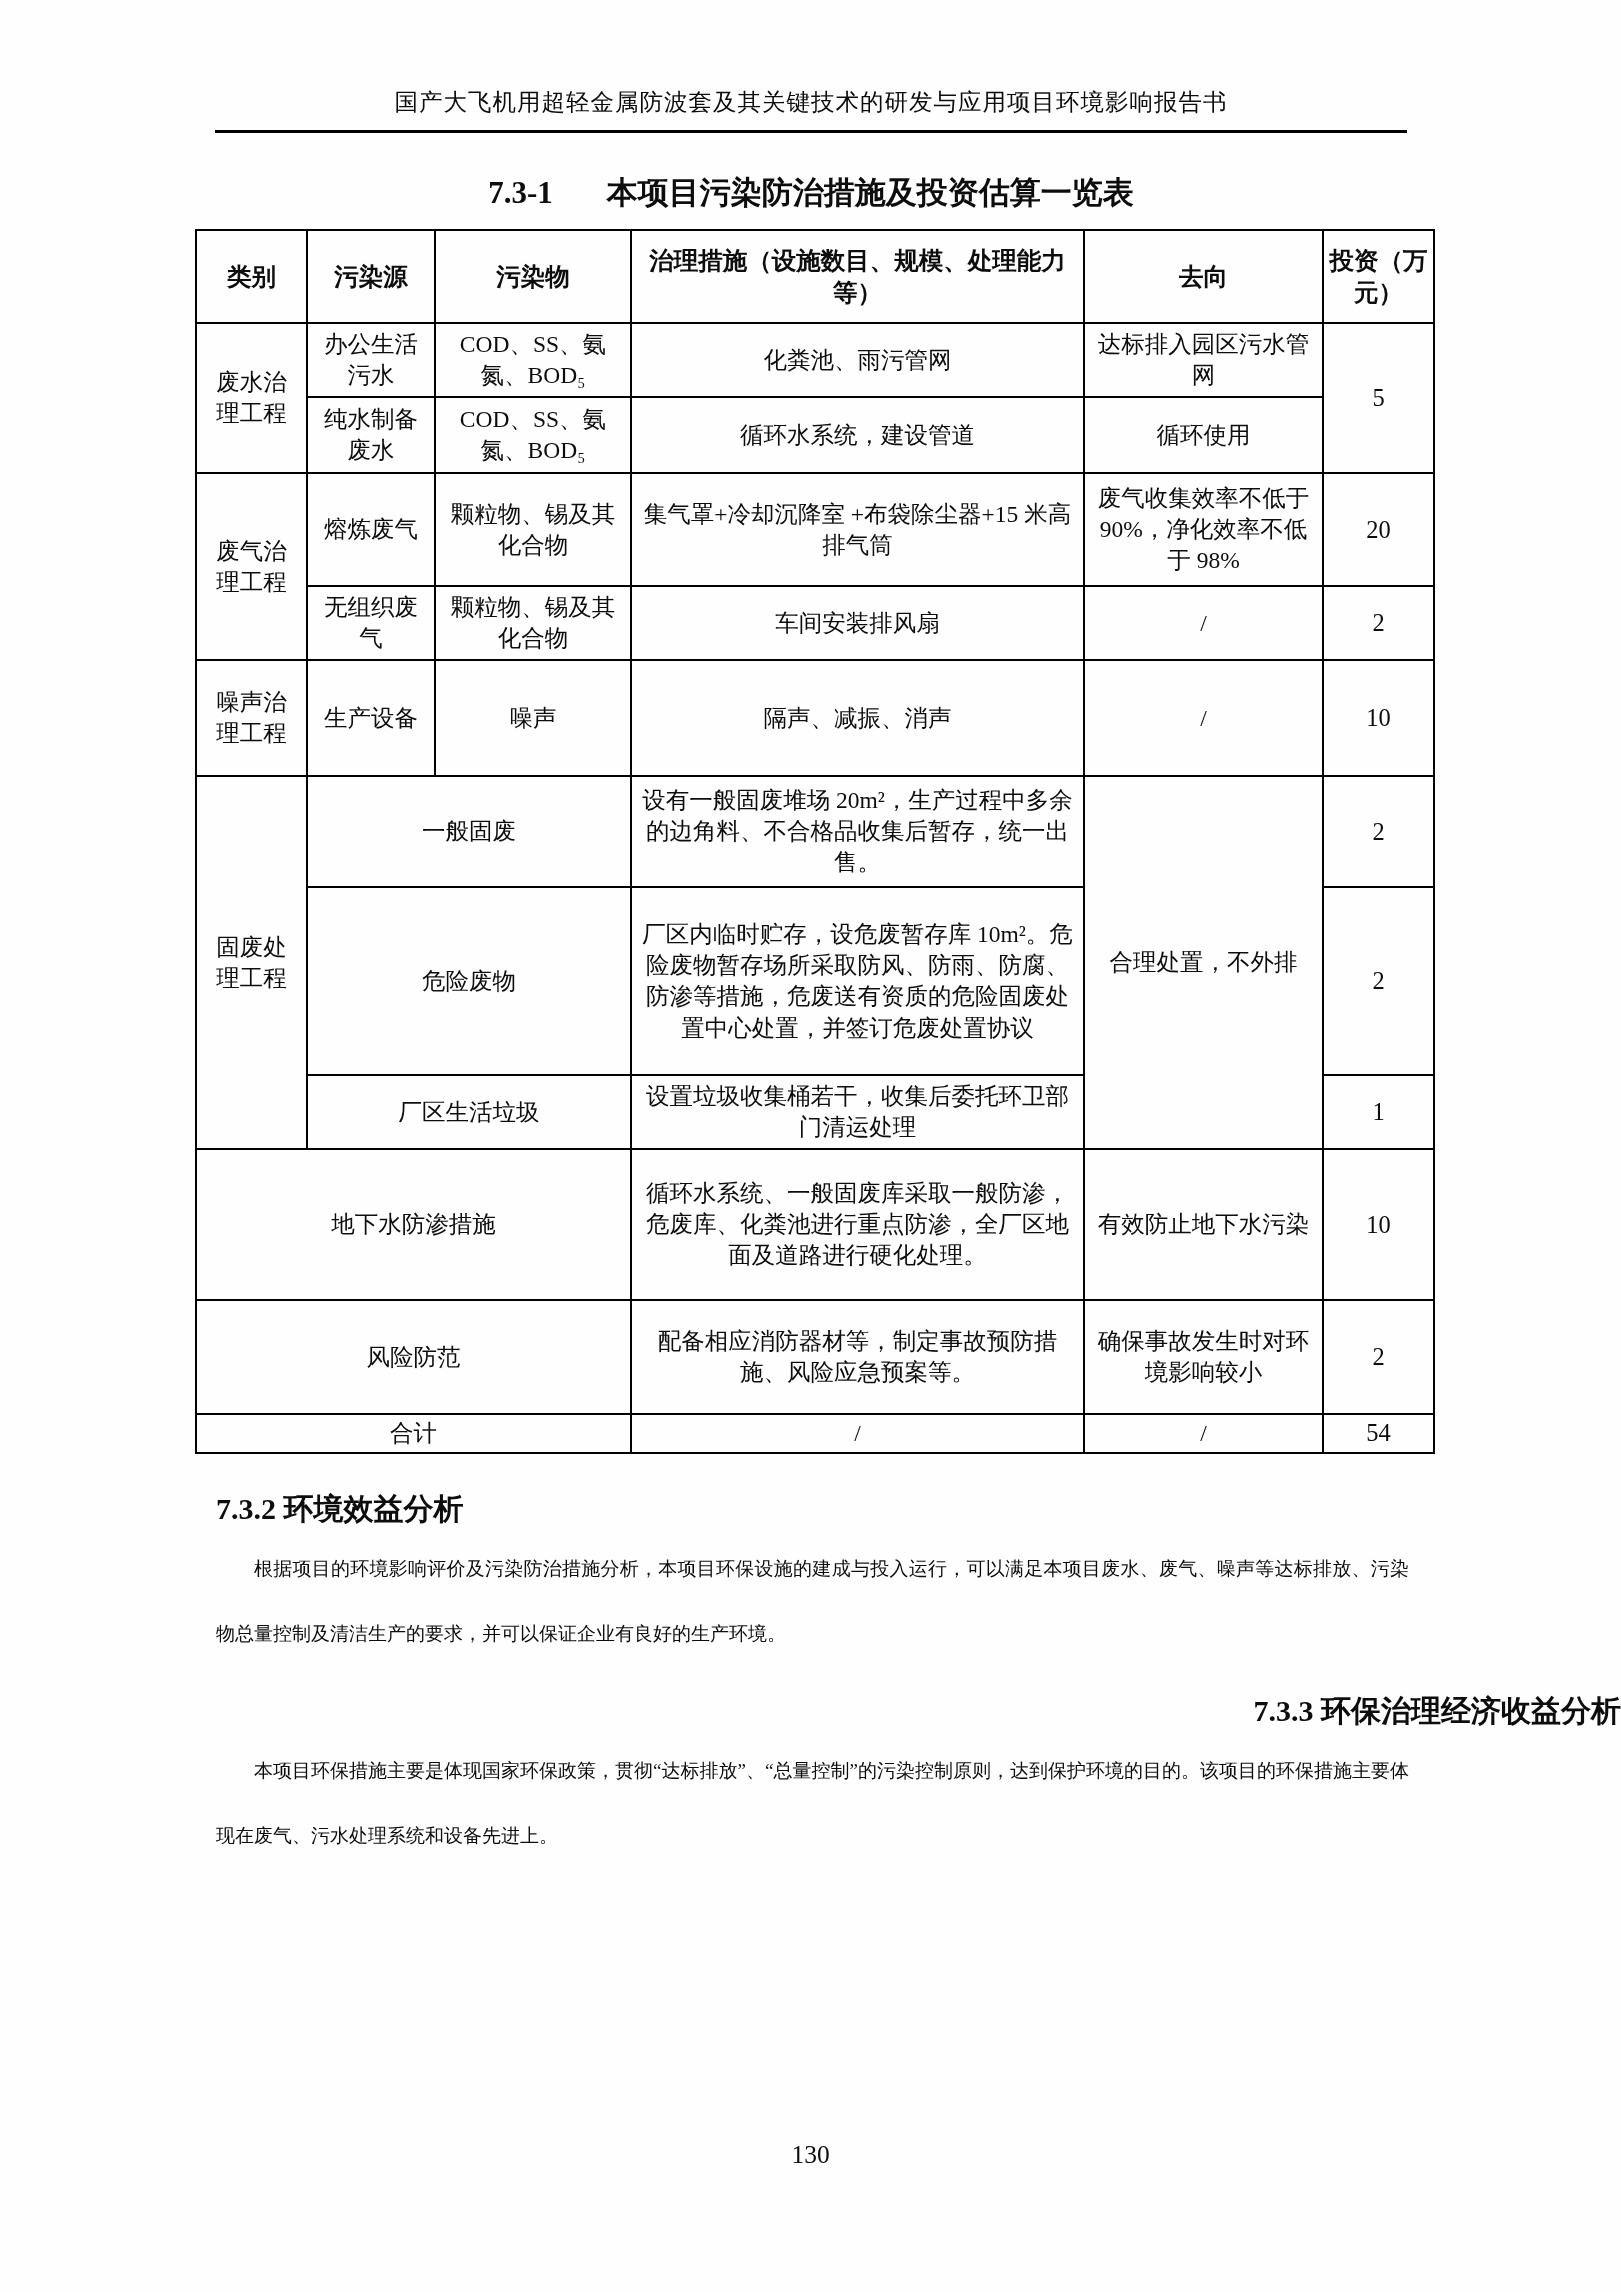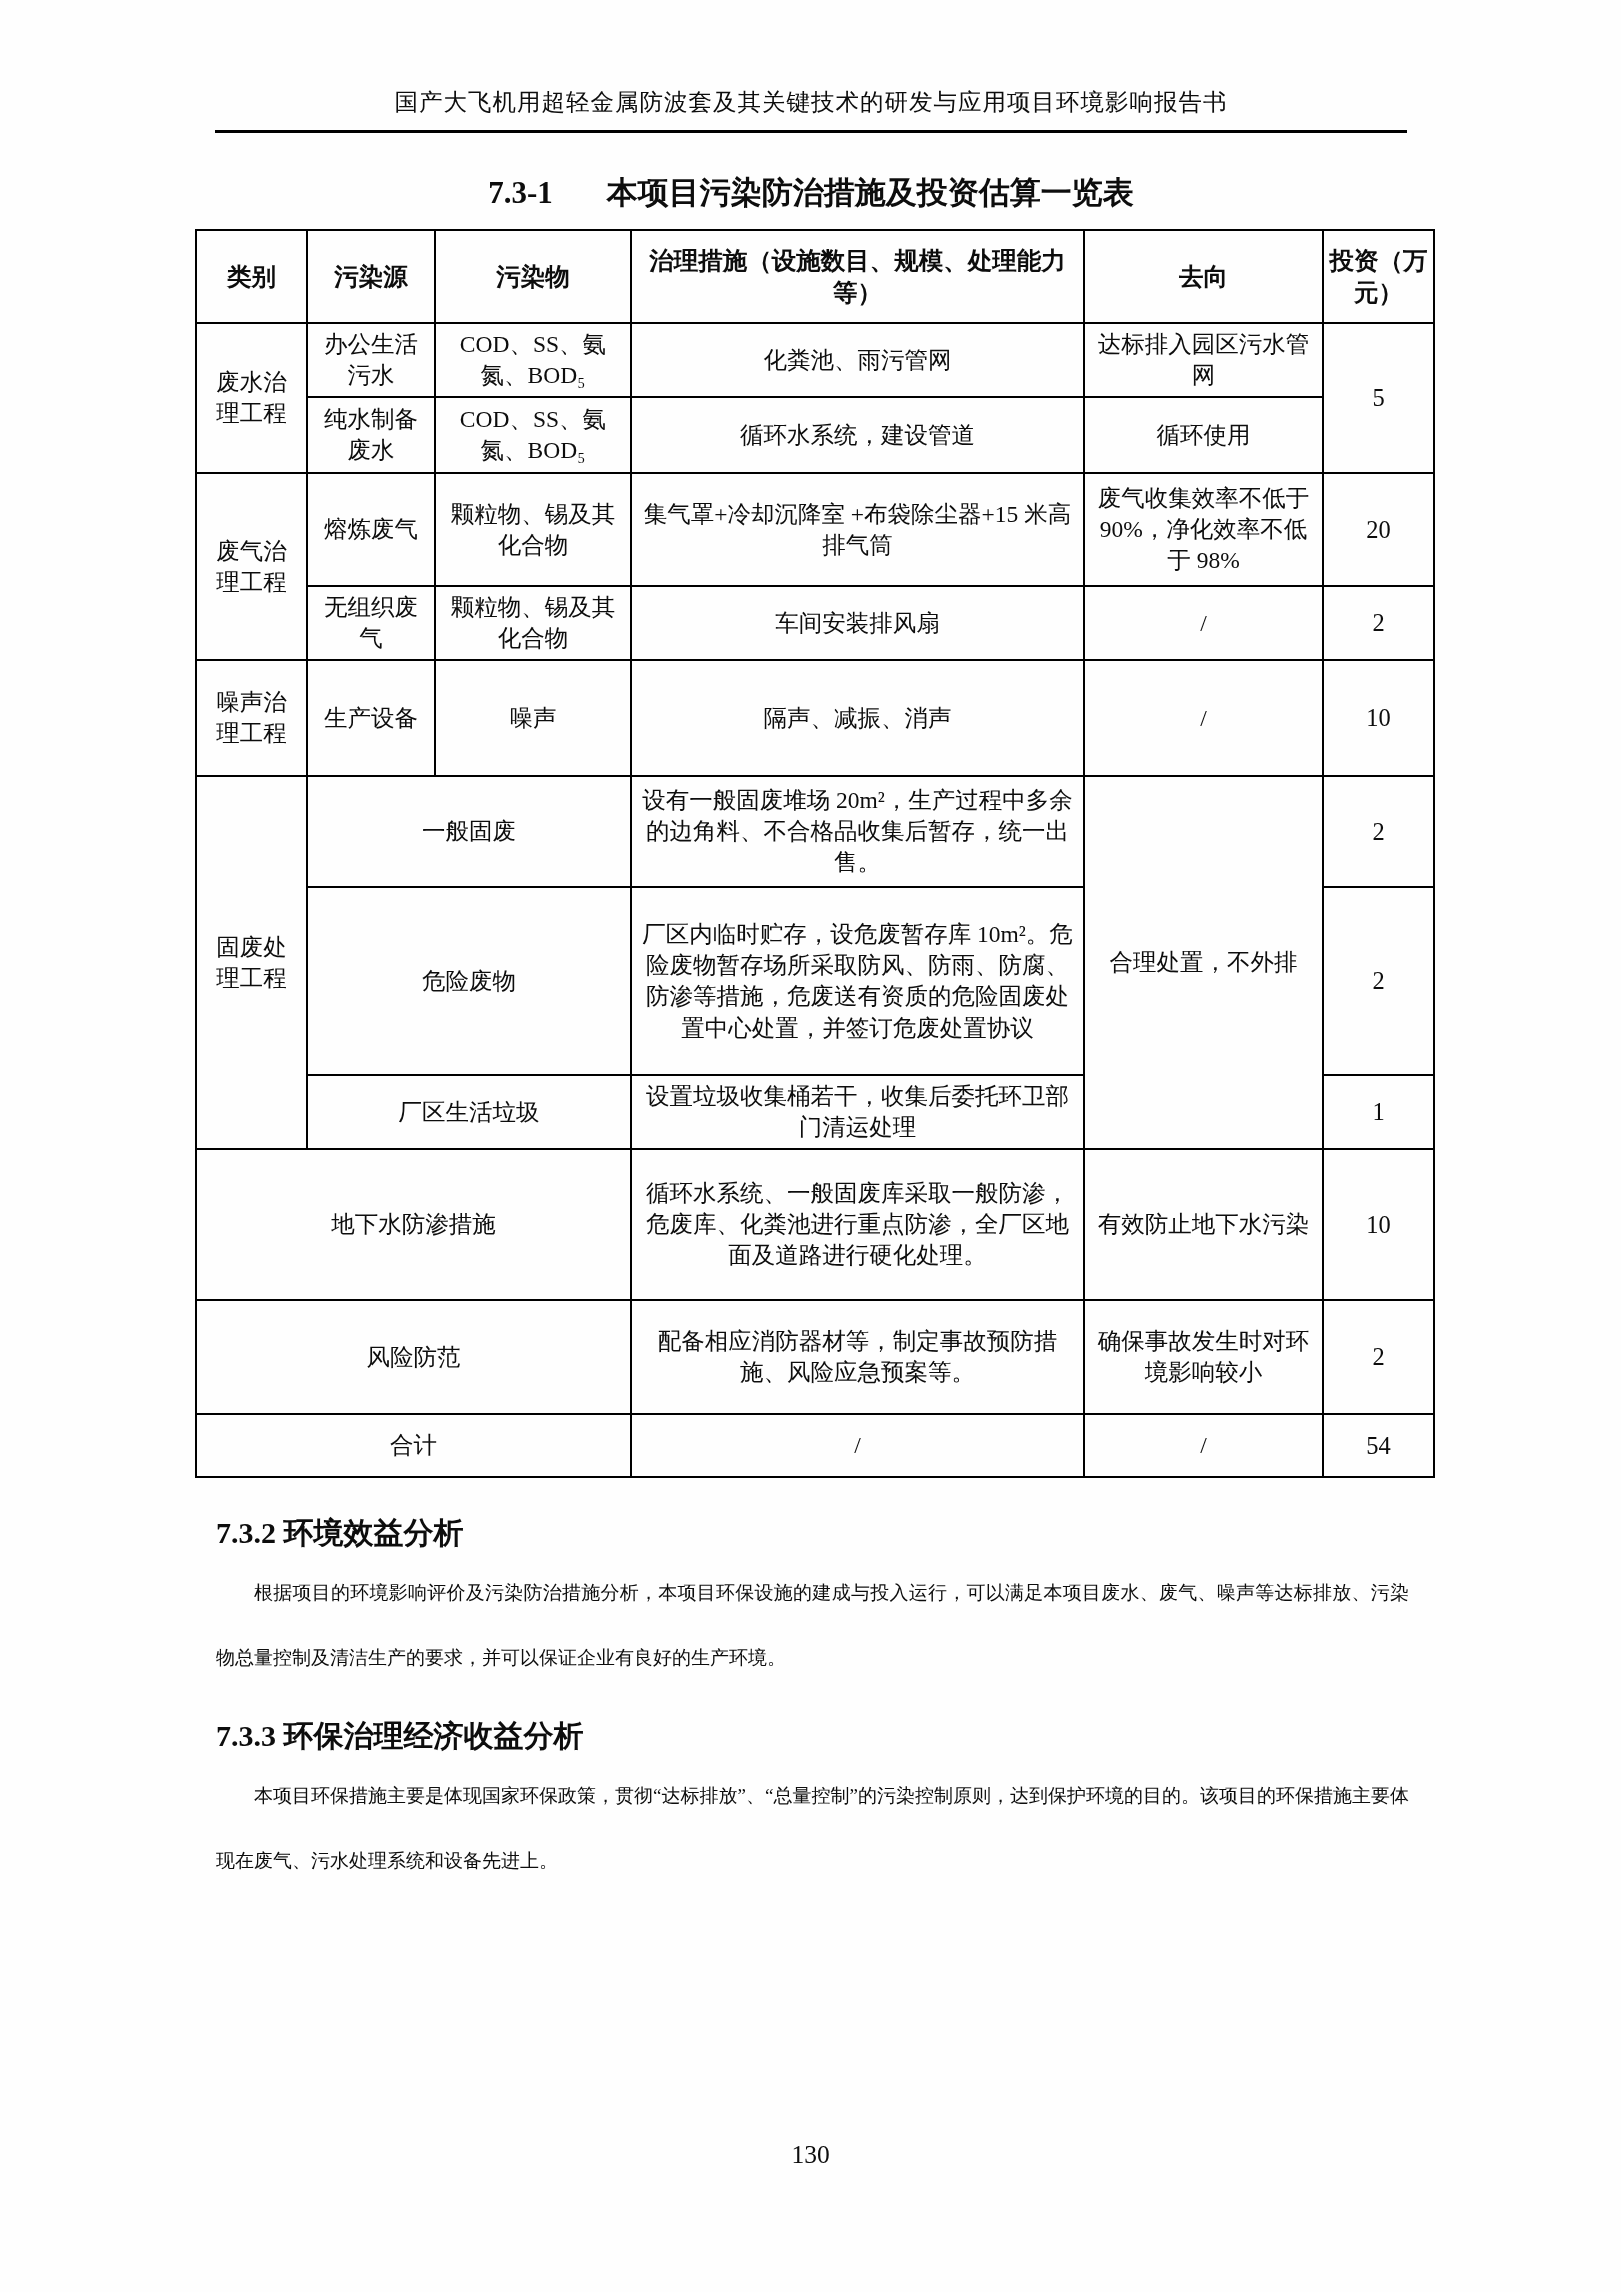--- a/index.html
+++ b/index.html
@@ -55,21 +55,21 @@
   td.c-measure{padding:2px 11.8px;}
   td.c-dest{padding:2px 25.5px;}
   td.c-inv{padding:2px 9.8px;font-size:24.5px;}
   
   h2.sec-head{
     margin:35px 0 0 216px;
     font-size:30px;
     font-weight:bold;
     line-height:39px;
   }
-  h2.sec-head.second{margin-top:25.5px;}
+  h2.sec-head.second{margin-top:25.5px;text-align:right;}
   p.sec-body{
     margin:7.8px 212px 0 216px;
     font-size:19px;
     line-height:65px;
     text-indent:2em;
     text-align:justify;
   }
   
   .page-number{
     position:absolute;
@@ -176,21 +176,21 @@
         <td class="c-inv">10</td>
       </tr>
 
       <tr style="height:114px">
         <td class="c-cat" colspan="3">风险防范</td>
         <td class="c-measure">配备相应消防器材等，制定事故预防措施、风险应急预案等。</td>
         <td class="c-dest">确保事故发生时对环境影响较小</td>
         <td class="c-inv">2</td>
       </tr>
 
-      <tr style="height:63px">
+      <tr style="height:38px">
         <td class="c-cat" colspan="3">合计</td>
         <td class="c-measure">/</td>
         <td class="c-dest">/</td>
         <td class="c-inv">54</td>
       </tr>
     </tbody>
   </table>
 
   <h2 class="sec-head">7.3.2 环境效益分析</h2>
   <p class="sec-body">根据项目的环境影响评价及污染防治措施分析，本项目环保设施的建成与投入运行，可以满足本项目废水、废气、噪声等达标排放、污染物总量控制及清洁生产的要求，并可以保证企业有良好的生产环境。</p>

